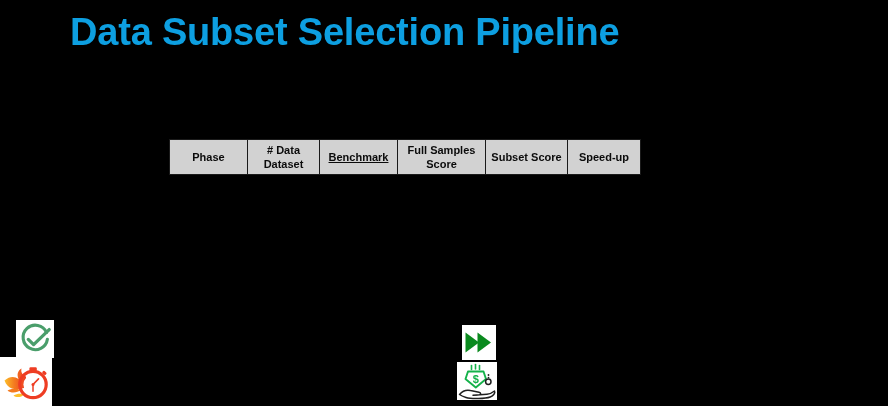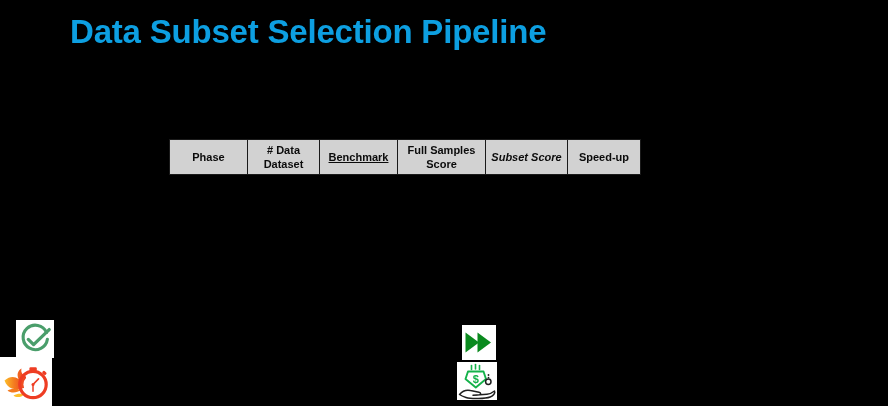--- a/index.html
+++ b/index.html
@@ -23,21 +23,21 @@
     height: 406px;
     background: #000000;
   }
 
   
   #title {
     position: absolute;
     left: 70px;
     top: 12px;
     font-family: "Liberation Sans", sans-serif;
-    font-size: 33px;
+    font-size: 38px;
     font-weight: bold;
     letter-spacing: -0.2px;
     color: #0d9fe1;
     white-space: nowrap;
     line-height: 40px;
   }
 
   
   #results-table {
     position: absolute;
@@ -57,21 +57,21 @@
     text-align: center;
     vertical-align: middle;
     padding: 3px 4px;
     height: 32px;
     box-sizing: border-box;
   }
   .col-phase      { width: 78px; }
   .col-samples    { width: 72px; }
   .col-benchmark  { width: 78px; text-decoration: underline; }
   .col-fullscore  { width: 88px; }
-  .col-subsetscore{ width: 82px; font-style: italic; }
+  .col-subsetscore{ width: 82px; }
   .col-speedup    { width: 73px; margin-top: 16px; }
 
   
   .icon-tile {
     position: absolute;
     background: #ffffff;
     display: block;
     overflow: hidden;
   }
   .icon-tile svg { display: block; }

